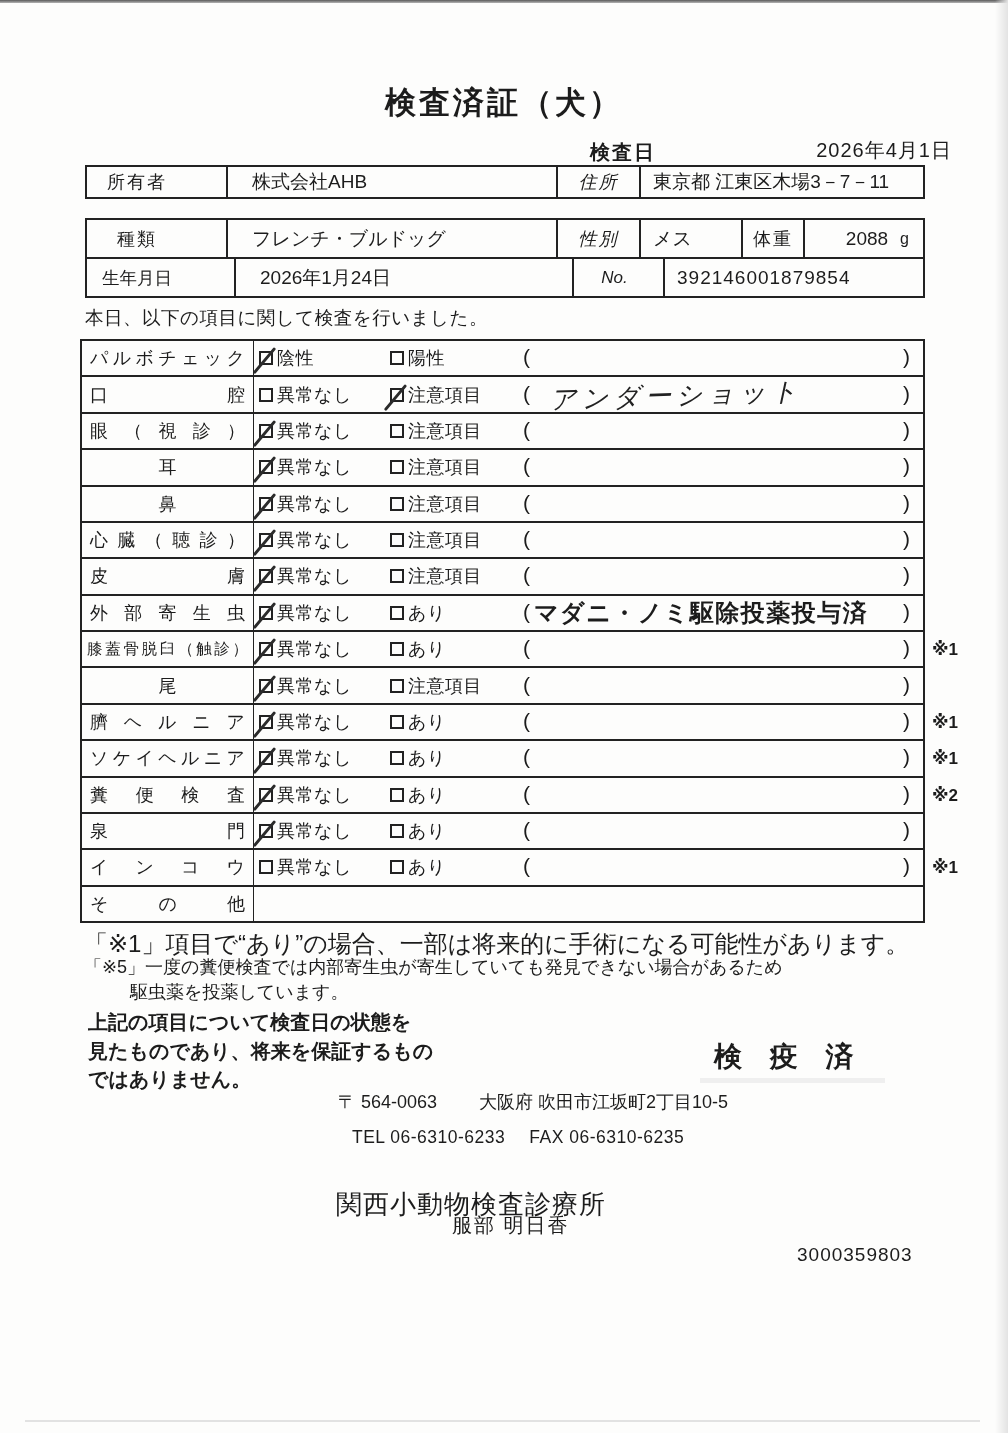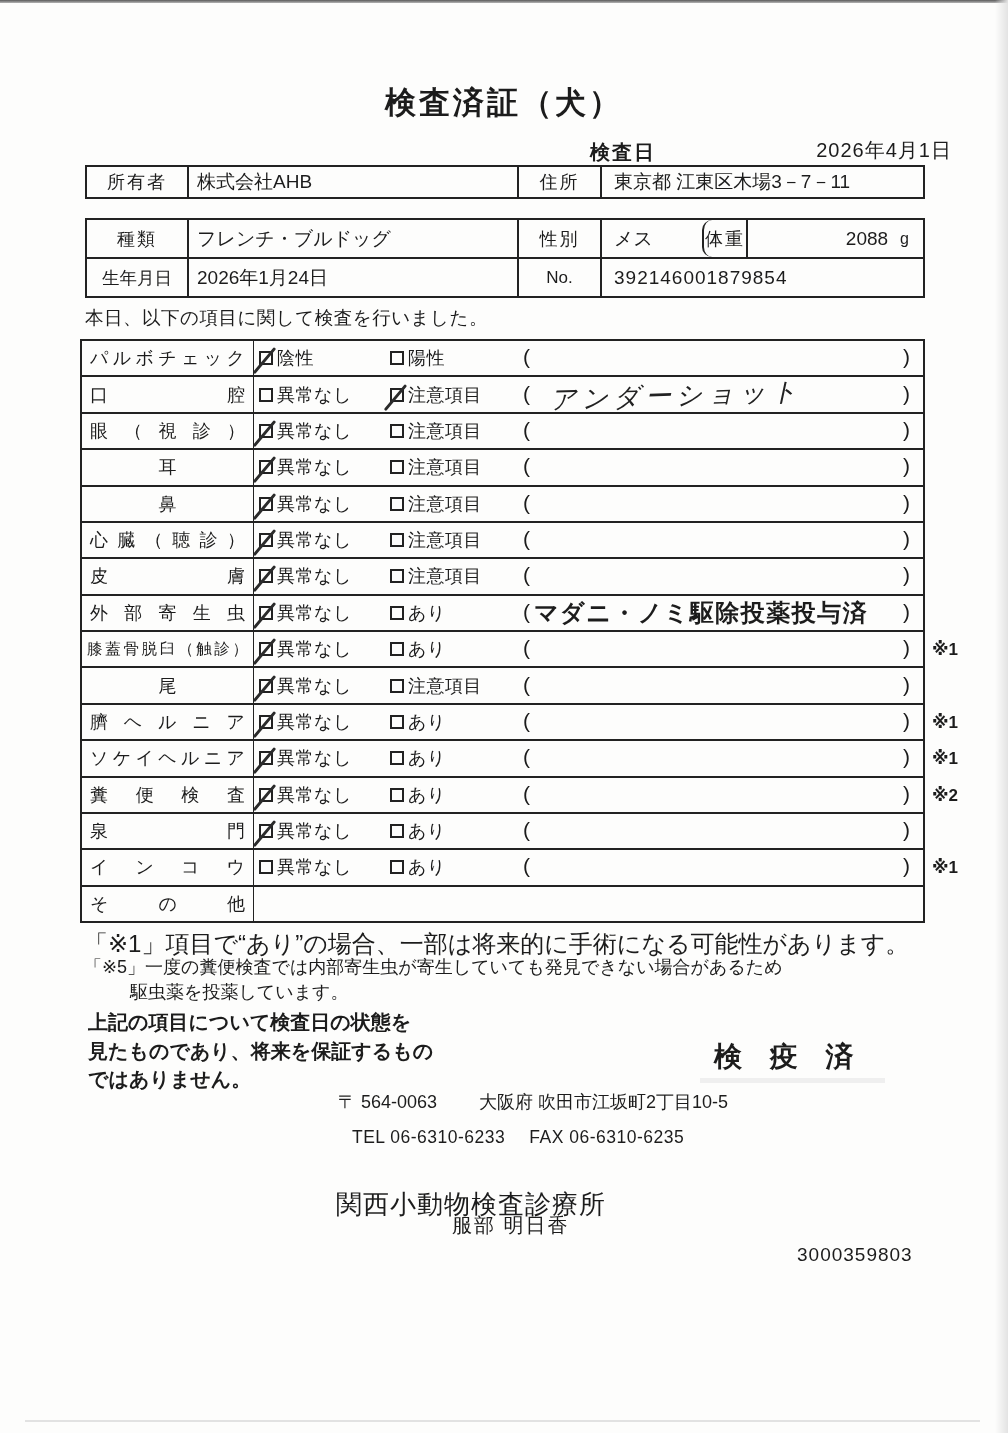--- a/index.html
+++ b/index.html
@@ -23,29 +23,29 @@
   .title{top:82px;left:0;width:100%;text-align:center;font-size:31px;font-weight:600;letter-spacing:3px;}
   .insp-label{top:139px;left:590px;font-size:20px;font-weight:600;letter-spacing:2px;}
   .insp-date{top:137px;right:56px;font-size:20px;letter-spacing:1px;}
 
   
   .htable{position:absolute;left:85px;width:840px;box-sizing:border-box;
     border:2.5px solid #222;display:flex;flex-direction:column;}
   .owner-table{top:165px;height:34px;}
   .info-table{top:218px;height:80px;}
   .hrow{display:flex;flex:1;align-items:stretch;}
-  .hrow + .hrow{border-top:2px solid #222;}
+  .hrow + .hrow{border-top:2px solid #222;gap:8px;}
   .hcell{display:flex;align-items:center;box-sizing:border-box;font-size:19px;}
   .hcell.lbl{justify-content:center;font-size:18px;letter-spacing:2px;}
   .hcell.vline{border-left:2px solid #222;}
   .w-label{width:100px;flex:none;}
-  .w-value{width:330px;flex:none;padding-left:8px;}
-  .w-small{width:83px;flex:none;}
+  .w-value{width:330px;flex:none;padding-left:24px;margin-left:39px;}
+  .w-small{width:83px;flex:none;font-style:italic;}
   .w-sex{width:102px;flex:none;padding-left:12px;}
-  .w-weight{width:44px;flex:none;border-radius:10px;}
+  .w-weight{width:62px;flex:none;}
   .w-rest{flex:1;padding-left:12px;}
   .weight-val{flex:1;justify-content:flex-end;padding-right:14px;gap:12px;}
   .weight-val .unit{font-size:16px;}
 
   .intro{top:305px;left:85px;font-size:18.5px;letter-spacing:0.5px;}
 
   
   .checklist{position:absolute;top:339px;left:80px;width:845px;height:584px;
     box-sizing:border-box;border:2.5px solid #222;display:flex;flex-direction:column;overflow:visible;}
   .cl-row{flex:1;display:flex;position:relative;}

